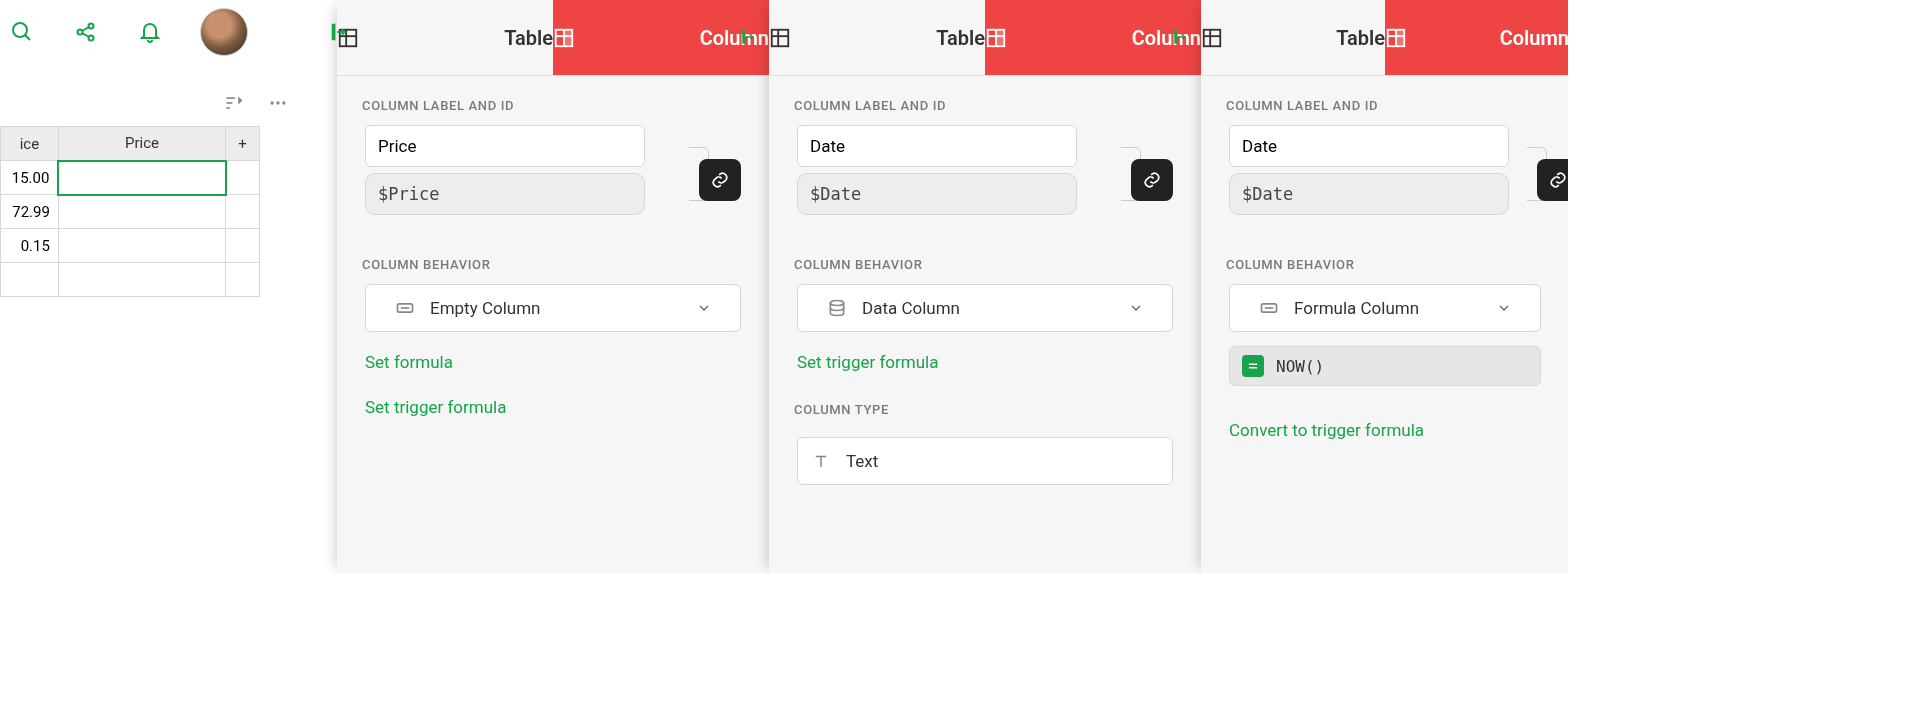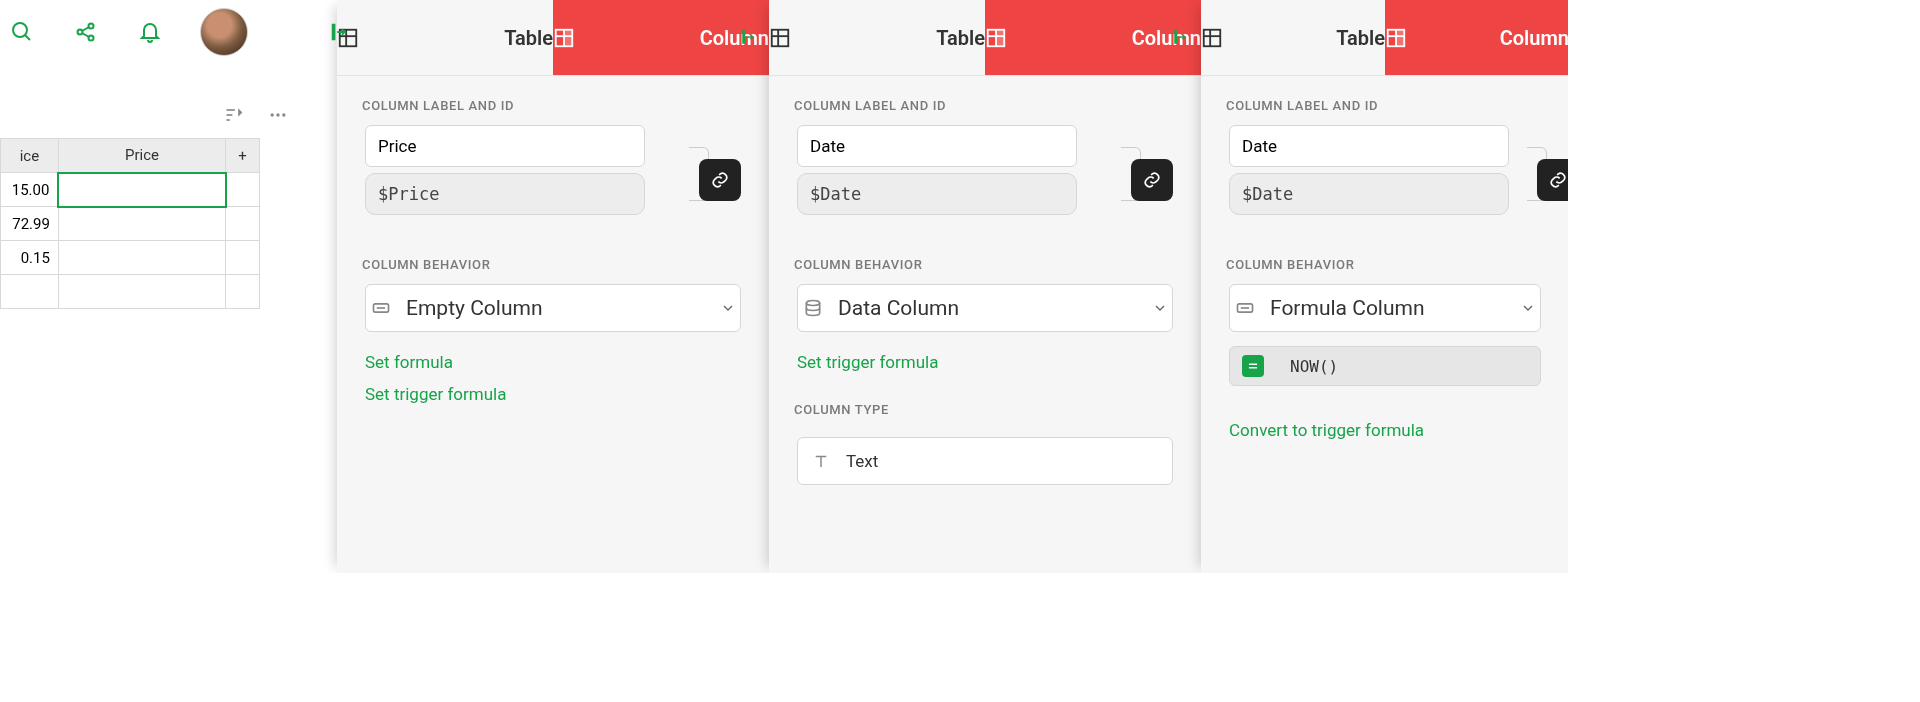--- a/index.html
+++ b/index.html
@@ -35,21 +35,21 @@
     border: 1px solid #ccc;
   }
   .exitbtn {
     margin-left: 42px;
     color: #16a34a;
   }
 
   
   .sheet-area {
     position: absolute;
-    top: 80px;
+    top: 68px;
     left: 0;
     width: 336px;
     padding-top: 20px;
   }
   .sheet-actions {
     display: flex;
     justify-content: flex-end;
     align-items: center;
     gap: 24px;
     padding-right: 48px;
@@ -185,59 +185,59 @@
   }
 
   .select {
     margin: 0 28px;
     height: 48px;
     background: #fff;
     border: 1px solid #d6d6d6;
     border-radius: 6px;
     display: flex;
     align-items: center;
-    padding: 0 4px;
+    padding: 0 28px;
     gap: 14px;
-    font-size: 21px;
+    font-size: 17px;
     color: #333;
     cursor: pointer;
     position: relative;
   }
   .select .chev {
     margin-left: auto;
     color: #666;
   }
   .select-icon {
     width: 22px; height: 22px;
     display: inline-flex;
     align-items: center; justify-content: center;
     color: #888;
   }
 
   .linklist {
     padding: 20px 28px 0;
     display: flex;
     flex-direction: column;
-    gap: 12px;
+    gap: 25px;
   }
   .linkitem {
     color: #16a34a;
     font-size: 17px;
     cursor: pointer;
   }
 
   .formula-chip {
     margin: 0 28px;
     background: #e6e6e6;
     border: 1px solid #d6d6d6;
     border-radius: 6px;
     height: 40px;
     display: flex;
     align-items: center;
-    gap: 26px;
+    gap: 12px;
     padding: 0 12px;
     font-family: ui-monospace, Menlo, monospace;
     font-size: 16px;
     color: #333;
   }
   .formula-chip .fchip-icon {
     width: 22px; height: 22px;
     border-radius: 4px;
     background: #16a34a;
     color: #fff;

